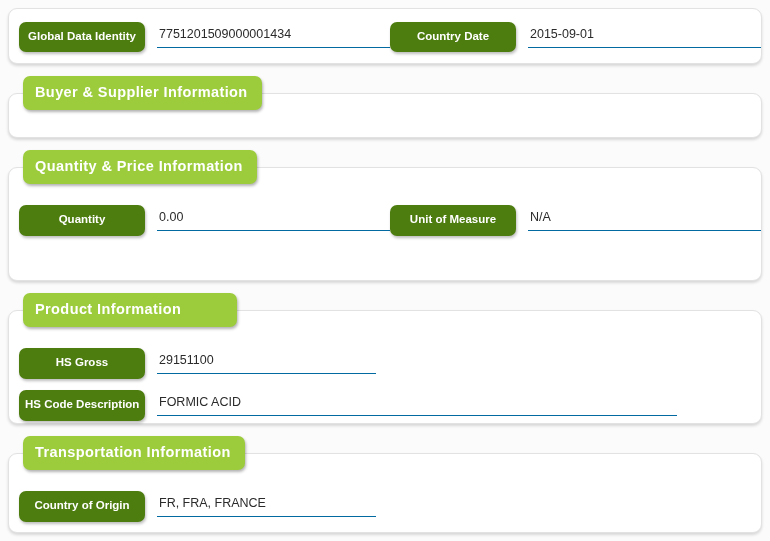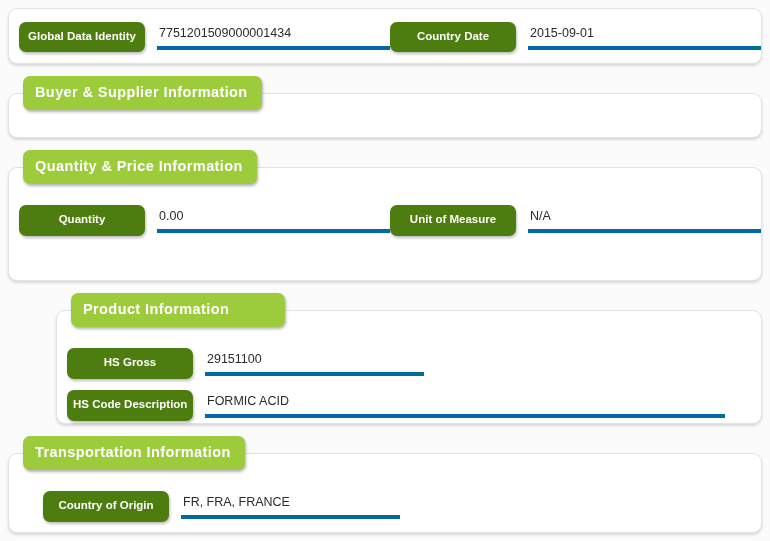--- a/index.html
+++ b/index.html
@@ -105,21 +105,21 @@
     width: 126px;
     flex: 0 0 126px;
     box-sizing: border-box;
     white-space: nowrap;
     overflow: hidden;
   }
 
   .value-wrap {
     flex: 1 1 auto;
     margin-left: 12px;
-    border-bottom: 4px solid #0369a1;
+    border-bottom: 1px solid #0369a1;
     padding: 0 2px 5px 2px;
     min-height: 21px;
     box-sizing: border-box;
     align-self: center;
   }
 
   .value {
     font-size: 12.5px;
     color: #2b2b2b;
     line-height: 16px;
@@ -151,30 +151,28 @@
     height: 114px;
     margin-top: 29px;
   }
   #panel-quantity .rows {
     padding-top: 37px;
   }
 
   #panel-product {
     height: 114px;
     margin-top: 29px;
-    margin-left: 48px;
   }
   #panel-product .rows {
     padding-top: 37px;
   }
 
   #panel-transport {
     height: 80px;
     margin-top: 29px;
-    padding-left: 24px;
   }
   #panel-transport .rows {
     padding-top: 37px;
   }
 
   .tab-offset { top: -18px; }
 </style>
 </head>
 <body>
 

